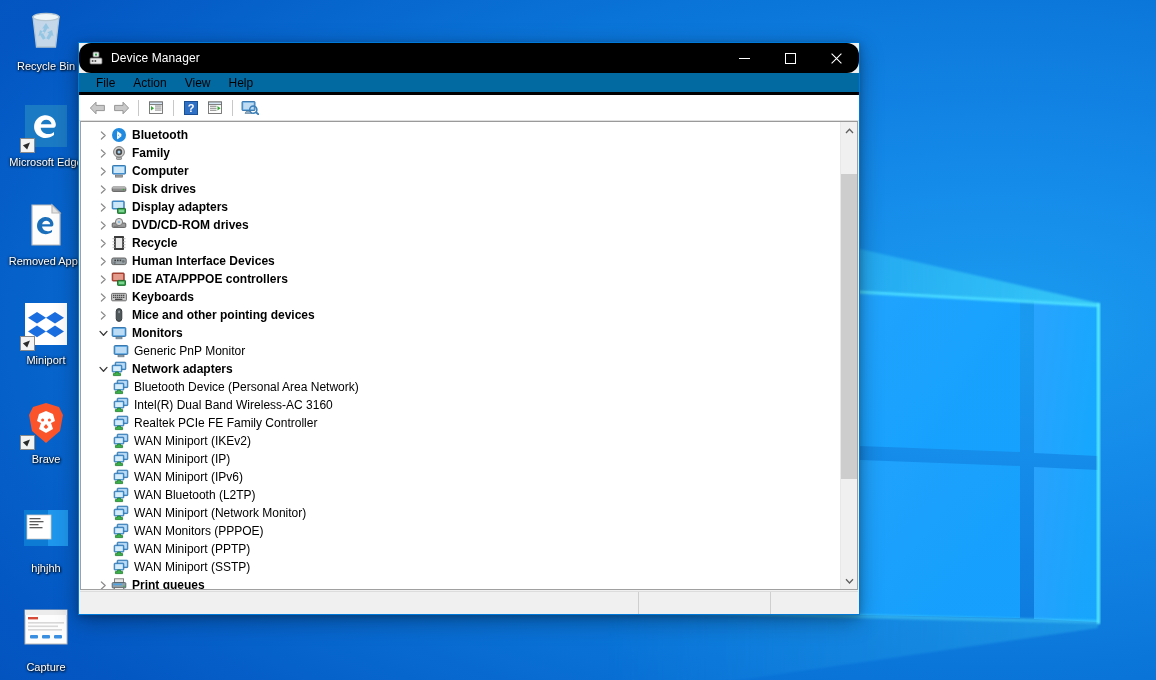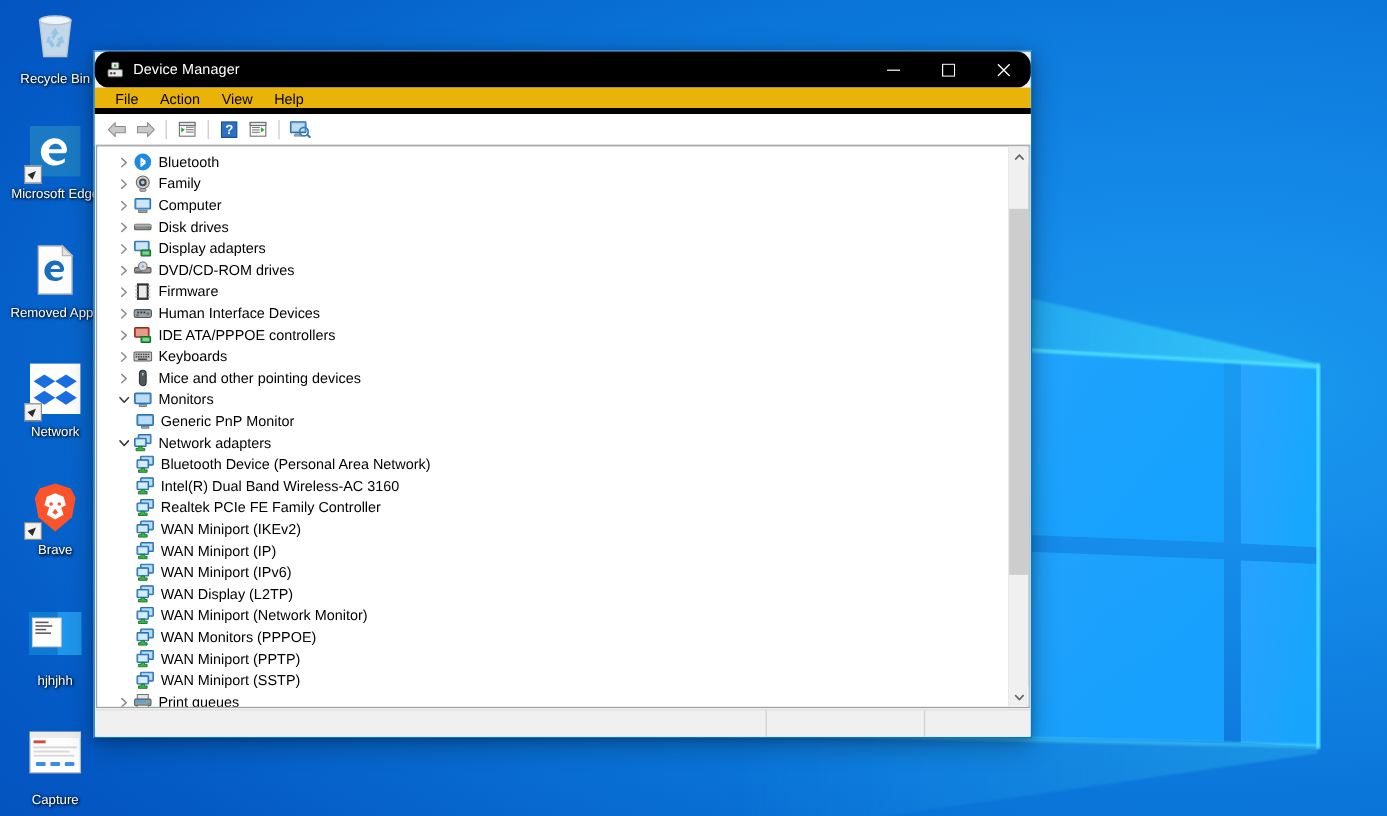--- a/index.html
+++ b/index.html
@@ -79,25 +79,25 @@
   .win-btn {
     width: 46px; height: 30px;
     display: flex; align-items: center; justify-content: center;
     color: #fff;
   }
   .win-btn svg { display: block; }
 
   
   #menubar {
     height: 22px;
-    background: #eab308;
+    background: #0369a1;
     display: flex; align-items: flex-start;
     padding-left: 8px;
     flex: none;
-    border-bottom: 5px solid #000000;
+    border-bottom: 3px solid #000000;
   }
   .menu-item {
     font-size: 12px; color: #000;
     padding: 2px 9px;
     line-height: 16px;
   }
 
   
   #toolbar {
     height: 26px;
@@ -140,21 +140,21 @@
     flex: none;
   }
   .node .twisty svg { display: block; }
   .node .ico {
     width: 16px; height: 16px;
     margin-right: 5px;
     flex: none;
     position: relative;
   }
   .node .nlabel { padding-bottom: 1px; }
-  .depth1 { padding-left: 14px; }
+  .depth1 { padding-left: 14px; font-weight: bold; }
   .depth2 { padding-left: 32px; }
 
   
   #vscroll {
     width: 17px;
     background: #f0f0f0;
     border-left: 1px solid #e8e8e8;
     position: relative;
     flex: none;
   }
@@ -255,21 +255,21 @@
       <div class="desk-icon" style="left: 8px; top: 302px;">
         <div class="glyph"><svg width="44" height="44" viewBox="0 0 44 44">
             <rect x="1" y="1" width="42" height="42" fill="#ffffff"></rect>
             <g fill="#1a6ee0">
               <path d="M13 10 L22 15.8 L13 21.6 L4 15.8 Z"></path>
               <path d="M31 10 L40 15.8 L31 21.6 L22 15.8 Z"></path>
               <path d="M13 23.6 L22 29.4 L13 35.2 L4 29.4 Z"></path>
               <path d="M31 23.6 L40 29.4 L31 35.2 L22 29.4 Z"></path>
             </g>
           </svg><span class="shortcut-arrow"></span></div>
-        <span class="lbl">Network</span>
+        <span class="lbl">Miniport</span>
       </div>
       <div class="desk-icon" style="left: 8px; top: 401px;">
         <div class="glyph"><svg width="44" height="44" viewBox="0 0 44 44">
             <path d="M22 2 L35 6 L39 14 L36 30 L22 42 L8 30 L5 14 L9 6 Z" fill="#fb542b"></path>
             <path d="M22 10 L29 13 L31 20 L27 22 L29 28 L22 32 L15 28 L17 22 L13 20 L15 13 Z" fill="#ffffff"></path>
             <circle cx="18.6" cy="19" r="1.5" fill="#fb542b"></circle>
             <circle cx="25.4" cy="19" r="1.5" fill="#fb542b"></circle>
             <path d="M22 23 L24.4 26 L22 28 L19.6 26 Z" fill="#fb542b"></path>
           </svg><span class="shortcut-arrow"></span></div>
         <span class="lbl">Brave</span>
@@ -488,21 +488,21 @@
                   <rect x="1.5" y="6" width="2" height="1.3"></rect>
                   <rect x="1.5" y="9" width="2" height="1.3"></rect>
                   <rect x="1.5" y="11.8" width="2" height="1.3"></rect>
                   <rect x="12.5" y="3" width="2" height="1.3"></rect>
                   <rect x="12.5" y="6" width="2" height="1.3"></rect>
                   <rect x="12.5" y="9" width="2" height="1.3"></rect>
                   <rect x="12.5" y="11.8" width="2" height="1.3"></rect>
                 </g>
                 <rect x="4.8" y="3" width="6.4" height="10" fill="#eaeaea"></rect>
               </svg></span>
-            <span class="nlabel">Firmware</span>
+            <span class="nlabel">Recycle</span>
           </div>
           <div class="node depth1">
             <span class="twisty">
               <svg width="9" height="9" viewBox="0 0 9 9">
                 <path d="M2.4 1 L6.2 4.5 L2.4 8" fill="none" stroke="#8b8b8b" stroke-width="1.2" stroke-linecap="round" stroke-linejoin="round"></path>
               </svg>
             </span>
             <span class="ico"><svg width="16" height="16" viewBox="0 0 16 16">
                 <rect x="0.8" y="5" width="14.4" height="6.6" rx="1.6" fill="#9aa3a8" stroke="#555" stroke-width="0.9"></rect>
                 <rect x="3.4" y="6.6" width="1.6" height="1.6" fill="#3a3a3a"></rect>
@@ -662,21 +662,21 @@
             <span class="nlabel">WAN Miniport (IPv6)</span>
           </div>
           <div class="node depth2">
             <span class="ico"><svg width="16" height="16" viewBox="0 0 16 16">
                 <rect x="4.2" y="1.2" width="10.6" height="7.4" rx="0.7" fill="#4fa3e3" stroke="#2d6fa8" stroke-width="0.9"></rect>
                 <rect x="5.2" y="2.1" width="8.6" height="5.4" fill="#bcdcf6"></rect>
                 <rect x="1.2" y="4.2" width="9.6" height="6.8" rx="0.7" fill="#4fa3e3" stroke="#2d6fa8" stroke-width="0.9"></rect>
                 <rect x="2.2" y="5.2" width="7.6" height="4.9" fill="#d6ecfb"></rect>
                 <path d="M4.6 11 L7.4 11 L7.4 12.6 L9.6 12.6 L9.6 14.6 L2.4 14.6 L2.4 12.6 L4.6 12.6 Z" fill="#3bb54a" stroke="#1f7a2b" stroke-width="0.8" stroke-linejoin="round"></path>
               </svg></span>
-            <span class="nlabel">WAN Display (L2TP)</span>
+            <span class="nlabel">WAN Bluetooth (L2TP)</span>
           </div>
           <div class="node depth2">
             <span class="ico"><svg width="16" height="16" viewBox="0 0 16 16">
                 <rect x="4.2" y="1.2" width="10.6" height="7.4" rx="0.7" fill="#4fa3e3" stroke="#2d6fa8" stroke-width="0.9"></rect>
                 <rect x="5.2" y="2.1" width="8.6" height="5.4" fill="#bcdcf6"></rect>
                 <rect x="1.2" y="4.2" width="9.6" height="6.8" rx="0.7" fill="#4fa3e3" stroke="#2d6fa8" stroke-width="0.9"></rect>
                 <rect x="2.2" y="5.2" width="7.6" height="4.9" fill="#d6ecfb"></rect>
                 <path d="M4.6 11 L7.4 11 L7.4 12.6 L9.6 12.6 L9.6 14.6 L2.4 14.6 L2.4 12.6 L4.6 12.6 Z" fill="#3bb54a" stroke="#1f7a2b" stroke-width="0.8" stroke-linejoin="round"></path>
               </svg></span>
             <span class="nlabel">WAN Miniport (Network Monitor)</span>

